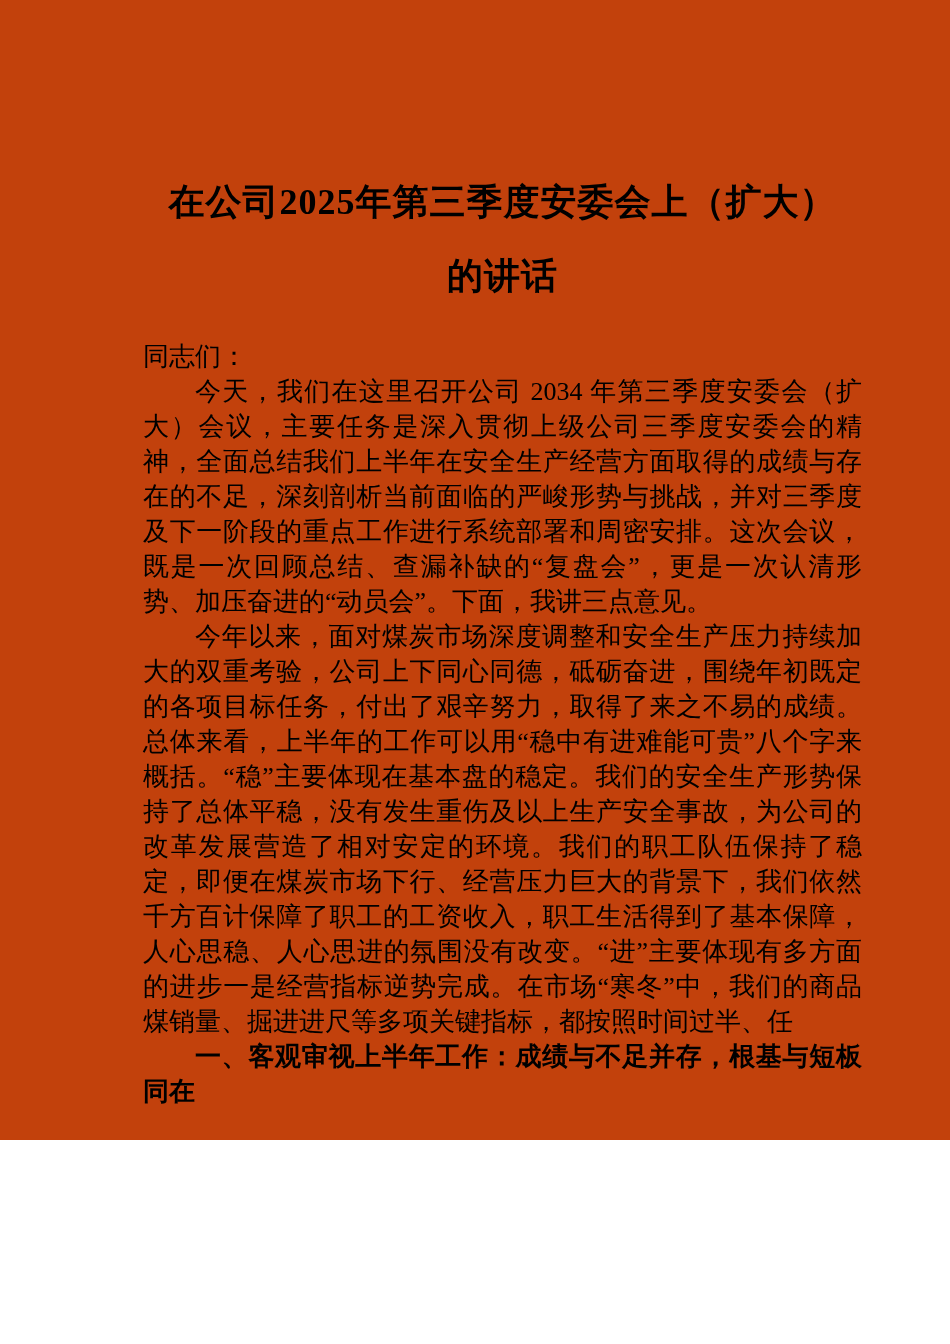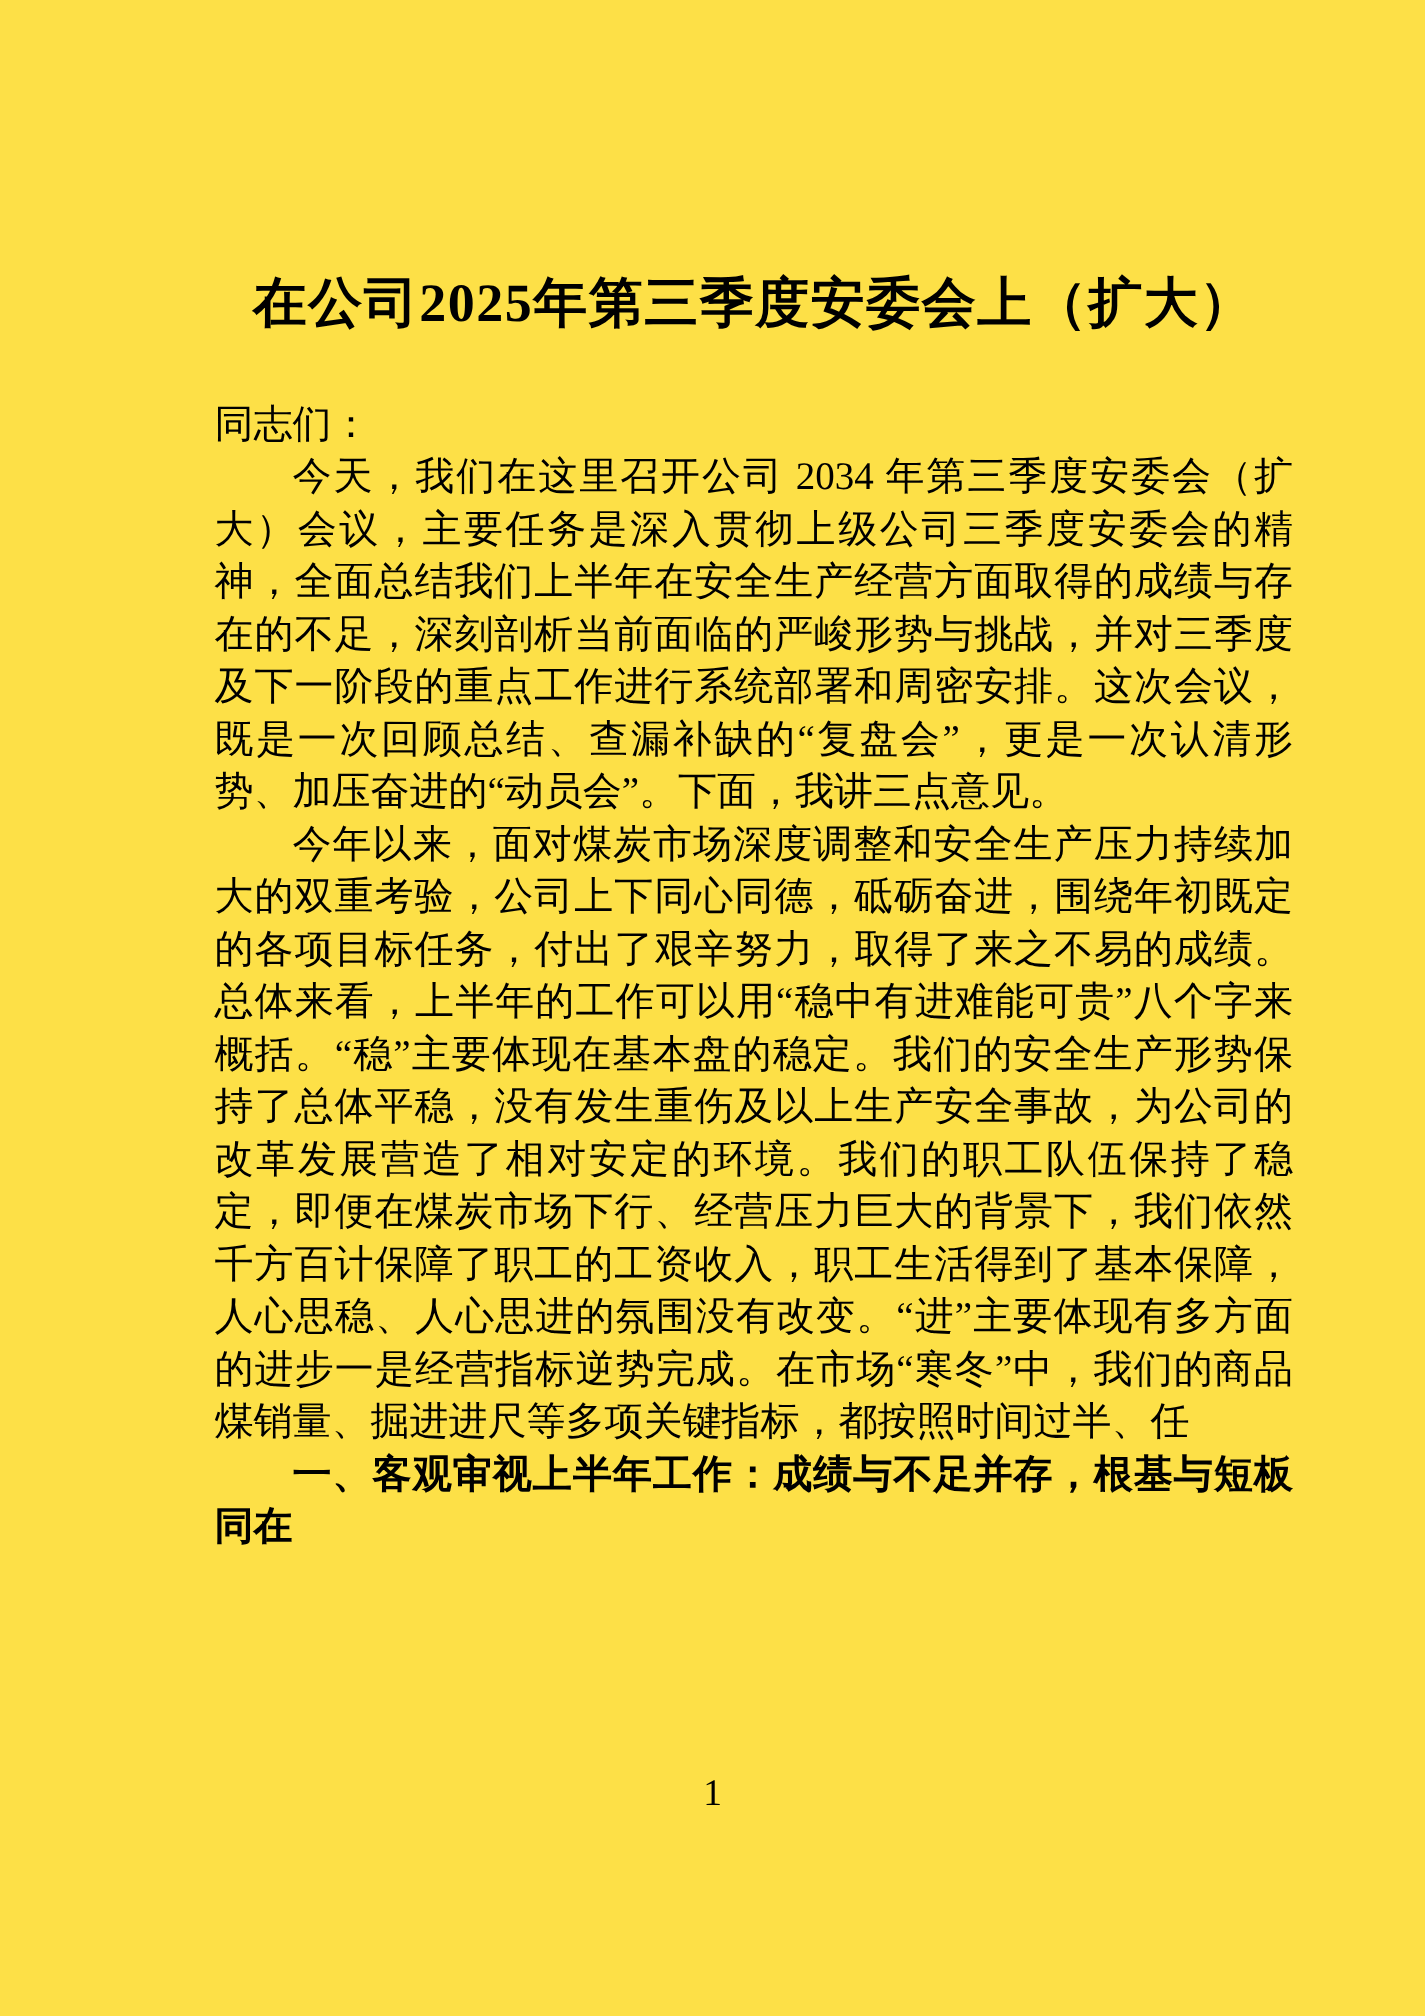--- a/index.html
+++ b/index.html
@@ -9,24 +9,24 @@
   body {
     width: 950px;
     height: 1344px;
     background: #ffffff;
     font-family: "Liberation Serif", "DejaVu Serif", serif;
     color: #000000;
   }
   .page {
     position: relative;
     width: 950px;
-    height: 1344px;
+    height: 1140px;
     box-sizing: border-box;
     padding: 165px 88px 0 143px;
-    background: #fde047;
+    background: #c2410c;
     overflow: hidden;
   }
   .doc-title {
     margin: 0 0 26px 0;
     font-size: 36px;
     font-weight: bold;
     text-align: center;
     line-height: 74px;
     letter-spacing: 1px;
   }
@@ -58,20 +58,21 @@
     line-height: 35px;
   }
 </style>
 </head>
 <body>
 
 <div class="page">
 
   <h1 class="doc-title">
     <span class="title-line">在公司2025年第三季度安委会上（扩大）</span>
+    <span class="title-line">的讲话</span>
   </h1>
 
   <div class="doc-body">
     <p class="para no-indent">同志们：</p>
     <p class="para">今天，我们在这里召开公司 2034 年第三季度安委会（扩大）会议，主要任务是深入贯彻上级公司三季度安委会的精神，全面总结我们上半年在安全生产经营方面取得的成绩与存在的不足，深刻剖析当前面临的严峻形势与挑战，并对三季度及下一阶段的重点工作进行系统部署和周密安排。这次会议，既是一次回顾总结、查漏补缺的“复盘会”，更是一次认清形势、加压奋进的“动员会”。下面，我讲三点意见。</p>
     <p class="para">今年以来，面对煤炭市场深度调整和安全生产压力持续加大的双重考验，公司上下同心同德，砥砺奋进，围绕年初既定的各项目标任务，付出了艰辛努力，取得了来之不易的成绩。总体来看，上半年的工作可以用“稳中有进难能可贵”八个字来概括。“稳”主要体现在基本盘的稳定。我们的安全生产形势保持了总体平稳，没有发生重伤及以上生产安全事故，为公司的改革发展营造了相对安定的环境。我们的职工队伍保持了稳定，即便在煤炭市场下行、经营压力巨大的背景下，我们依然千方百计保障了职工的工资收入，职工生活得到了基本保障，人心思稳、人心思进的氛围没有改变。“进”主要体现有多方面的进步一是经营指标逆势完成。在市场“寒冬”中，我们的商品煤销量、掘进进尺等多项关键指标，都按照时间过半、任</p>
     <p class="para heading">一、客观审视上半年工作：成绩与不足并存，根基与短板同在</p>
   </div>
 
   <div class="page-number">1</div>

